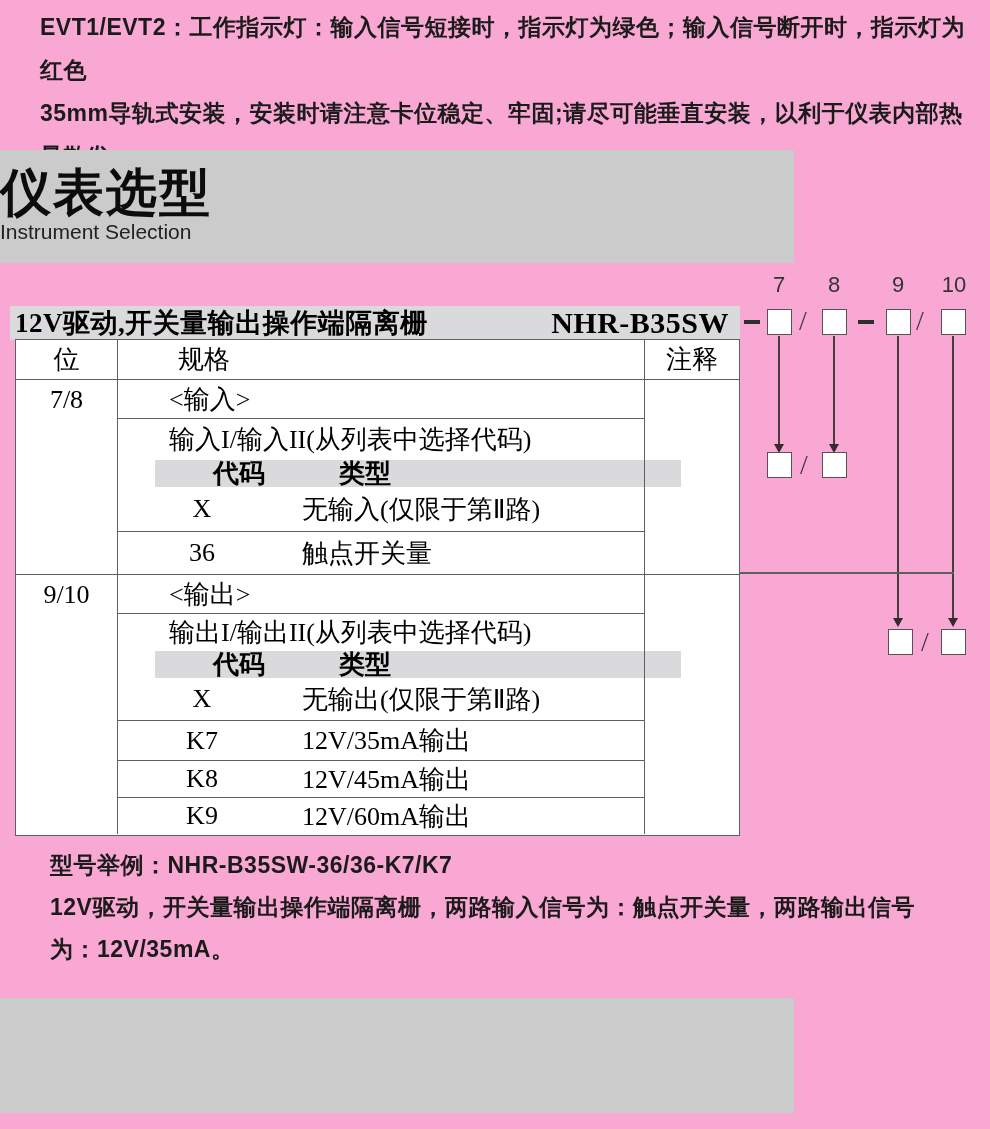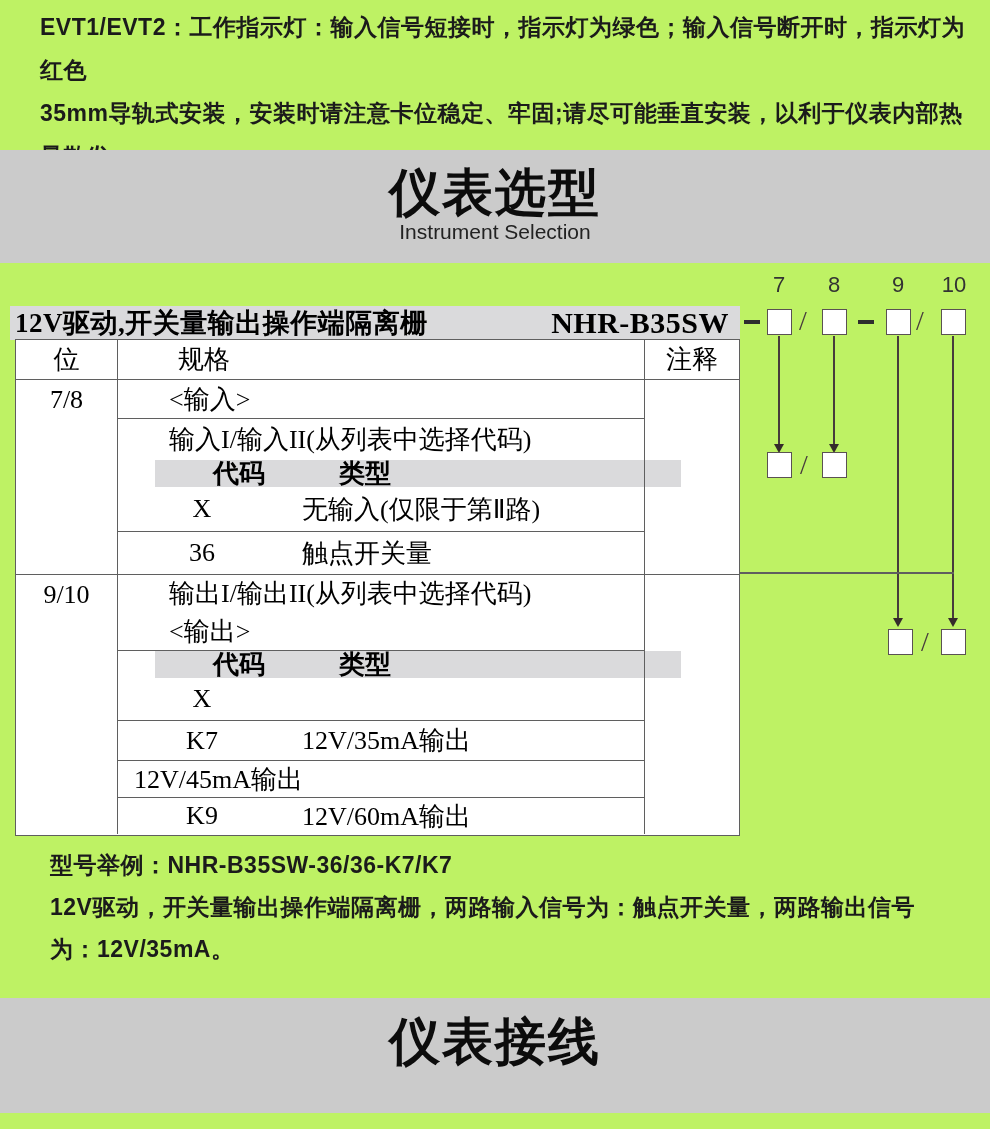--- a/index.html
+++ b/index.html
@@ -1,30 +1,30 @@
 <!DOCTYPE html>
 <html><head>
 <meta charset="utf-8">
 <style>
   * { margin:0; padding:0; box-sizing:border-box; }
   html,body { background:#ffffff; }
   .page {
-    position:relative; width:990px; height:1129px; background:#bef264;
+    position:relative; width:990px; height:1129px; background:#f9a8d4;
     font-family:"Liberation Sans", sans-serif; color:#1b1b1b; overflow:hidden;
   }
   
   .intro {
     position:absolute; left:40px; top:6px; width:930px;
     font-size:23px; font-weight:600; line-height:43px; color:#1b1b1b;
     letter-spacing:0.5px;
   }
   
   .banner {
-    position:absolute; left:0; width:990px; background:#cbcbcb;
-    text-align:center;
+    position:absolute; left:0; width:794px; background:#cbcbcb;
+    text-align:left;
   }
   .banner.top { top:150px; height:113px; }
   .banner.bottom { top:998px; height:115px; }
   .banner .cn {
     font-size:51px; font-weight:900; color:#0c0c0c; line-height:54px;
     letter-spacing:2px;
   }
   .banner.top .cn { margin-top:16px; }
   .banner.bottom .cn { margin-top:17px; }
   .banner .en {
@@ -175,52 +175,53 @@
           <span class="code-cell">36</span>
           <span class="type-cell">触点开关量</span>
         </div>
       </div>
       <div class="note-col"></div>
     </div>
 
     <div class="section">
       <div class="pos-col">9/10</div>
       <div class="spec-col">
+        <div class="srow bline" style="height:39px;">
+          <span class="indent">&lt;输出&gt;</span>
+        </div>
         <div class="srow" style="height:37px;">
           <span class="indent">输出I/输出II(从列表中选择代码)</span>
-        </div>
-        <div class="srow bline" style="height:39px;">
-          <span class="indent">&lt;输出&gt;</span>
         </div>
         <div class="srow grayband" style="height:27px;">
           <span class="code-cell">代码</span>
           <span class="type-cell">类型</span>
         </div>
         <div class="srow bline" style="height:43px;">
           <span class="code-cell">X</span>
+          <span class="type-cell">无输出(仅限于第Ⅱ路)</span>
         </div>
         <div class="srow bline" style="height:40px;">
           <span class="code-cell">K7</span>
           <span class="type-cell">12V/35mA输出</span>
         </div>
         <div class="srow bline" style="height:37px;">
+          <span class="code-cell">K8</span>
           <span class="type-cell">12V/45mA输出</span>
         </div>
         <div class="srow" style="height:36px;">
           <span class="code-cell">K9</span>
           <span class="type-cell">12V/60mA输出</span>
         </div>
       </div>
       <div class="note-col"></div>
     </div>
   </div>
 
   <div class="example">
     <div>型号举例：NHR-B35SW-36/36-K7/K7</div>
     <div>12V驱动，开关量输出操作端隔离栅，两路输入信号为：触点开关量，两路输出信号</div>
     <div>为：12V/35mA。</div>
   </div>
 
   <div class="banner bottom">
-    <div class="cn">仪表接线</div>
   </div>
 
 </div>
 
 </body></html>

